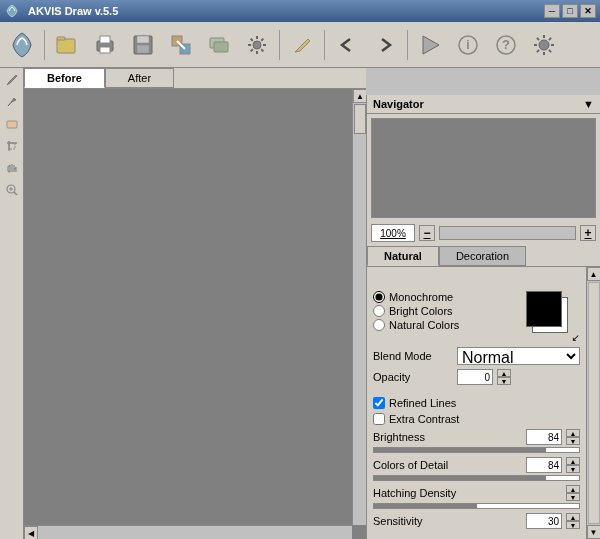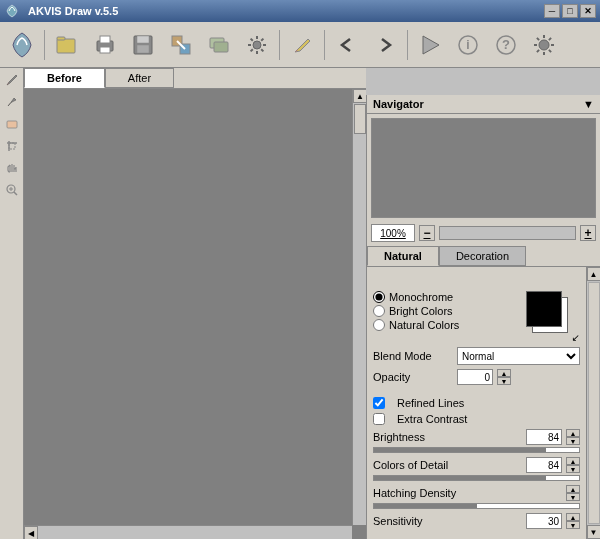--- a/index.html
+++ b/index.html
@@ -316,21 +316,21 @@
     }
 
     .control-label {
       font-size: 11px;
       min-width: 80px;
     }
 
     .blend-select {
       flex: 1;
       height: 18px;
-      font-size: 10px;
+      font-size: 16px;
       border: 1px solid #888;
       background: white;
     }
 
     .control-value {
       width: 36px;
       height: 16px;
       font-size: 10px;
       text-align: right;
       border: 1px solid #888;
@@ -357,21 +357,21 @@
 
     .divider {
       height: 1px;
       background: #999;
       margin: 2px 0;
     }
 
     .checkbox-row {
       display: flex;
       align-items: center;
-      gap: 12px;
+      gap: 4px;
     }
     .check-input {
       width: 12px;
       height: 12px;
     }
 
     .full-width-slider {
       width: 100%;
       height: 6px;
       background: #fff;

